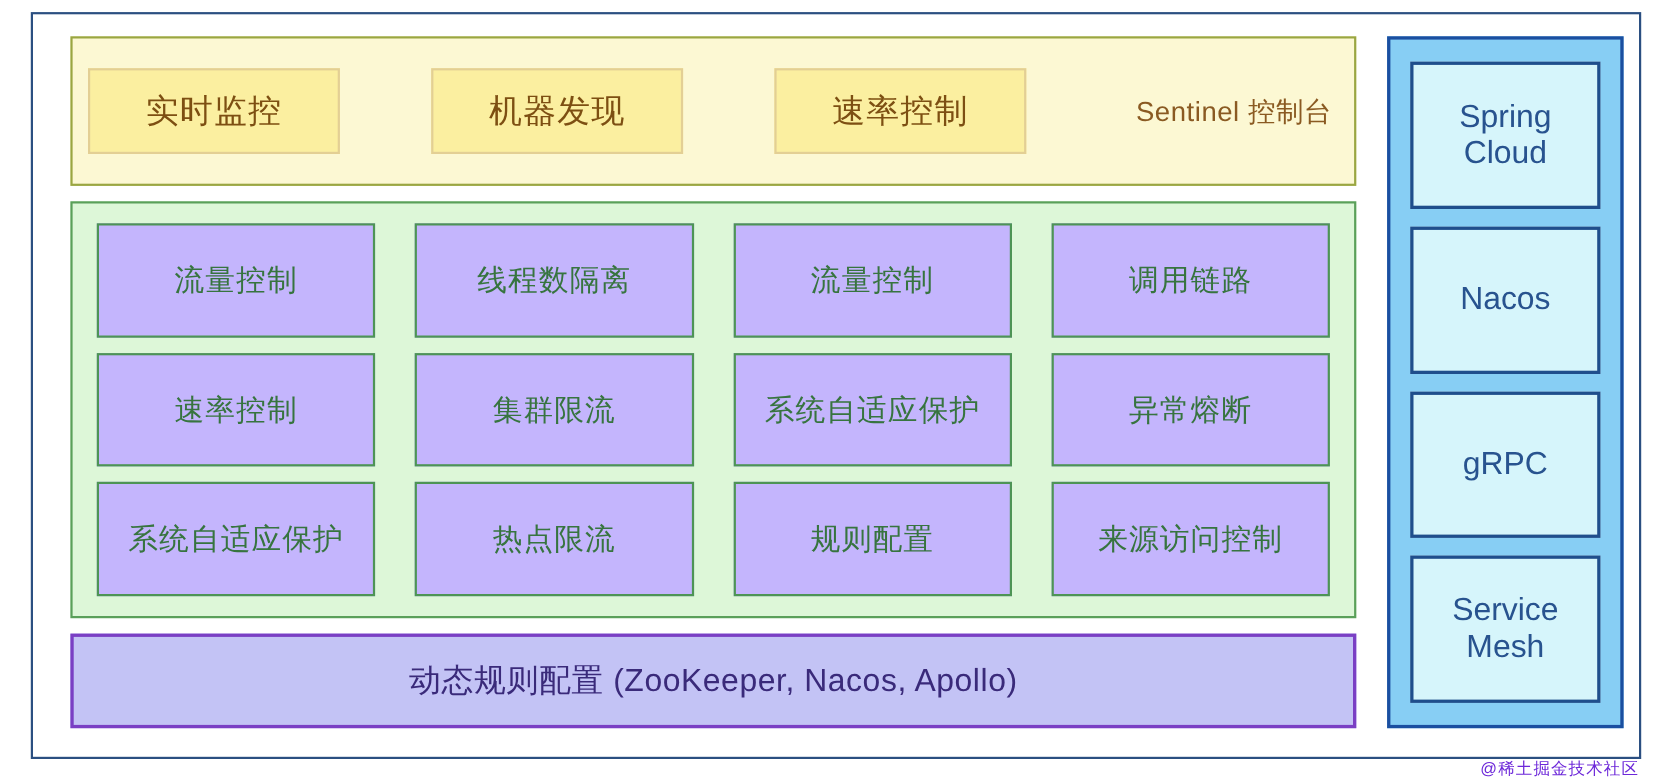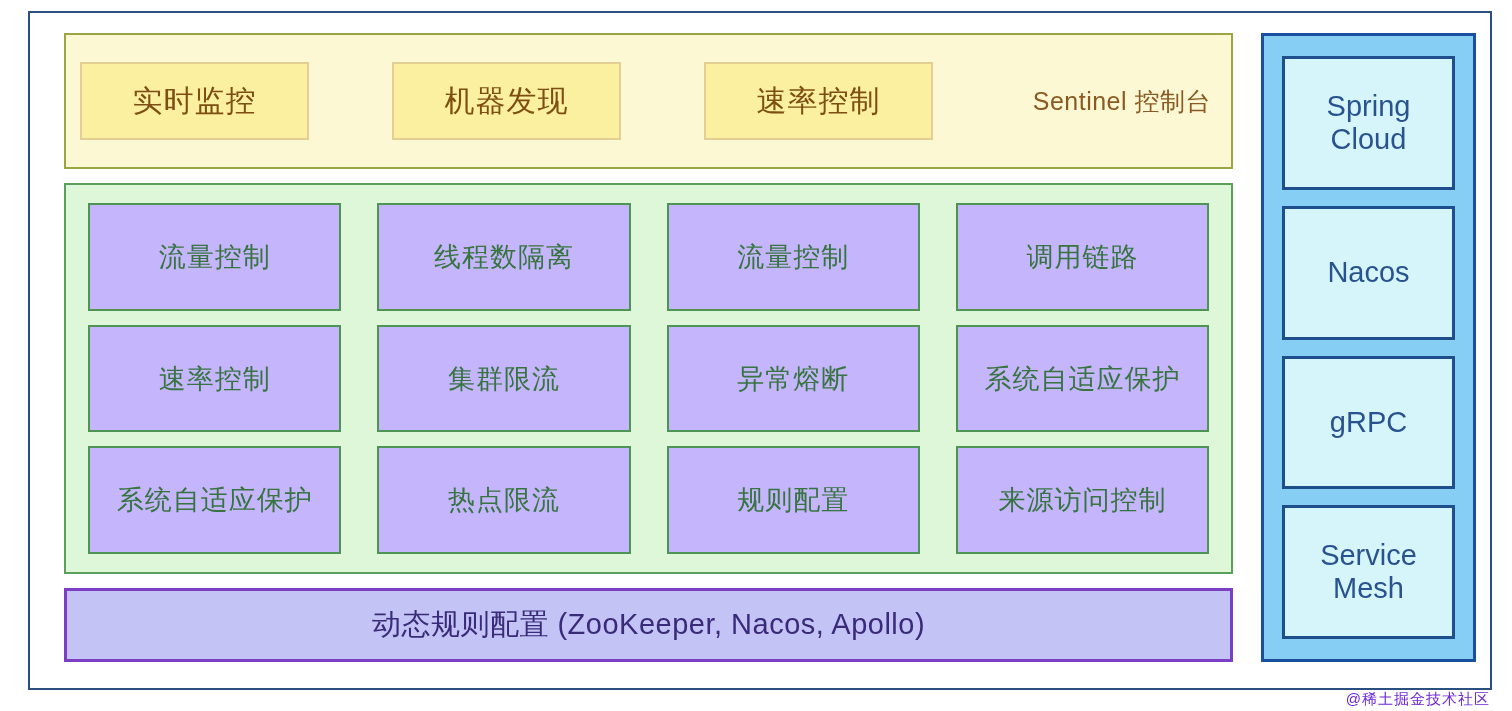--- a/index.html
+++ b/index.html
@@ -111,21 +111,21 @@
     color: #37743f;
     font-size: 27px;
     letter-spacing: 1px;
   }
 
   
   #datasource-band {
     background: #c3c3f5;
     border: 3px solid #7a3fc4;
     box-sizing: border-box;
-    height: 74px;
+    height: 86px;
     display: flex;
     align-items: center;
     justify-content: center;
     color: #3a2a7a;
     font-size: 29px;
     letter-spacing: 0.5px;
     flex: 0 0 auto;
   }
 
   
@@ -205,24 +205,24 @@
         </div>
 
         <div class="core-row">
           <div class="core-cell">
             <span>速率控制</span>
           </div>
           <div class="core-cell">
             <span>集群限流</span>
           </div>
           <div class="core-cell">
+            <span>系统自适应保护</span>
+          </div>
+          <div class="core-cell">
             <span>异常熔断</span>
-          </div>
-          <div class="core-cell">
-            <span>系统自适应保护</span>
           </div>
         </div>
 
         <div class="core-row">
           <div class="core-cell">
             <span>系统自适应保护</span>
           </div>
           <div class="core-cell">
             <span>热点限流</span>
           </div>

